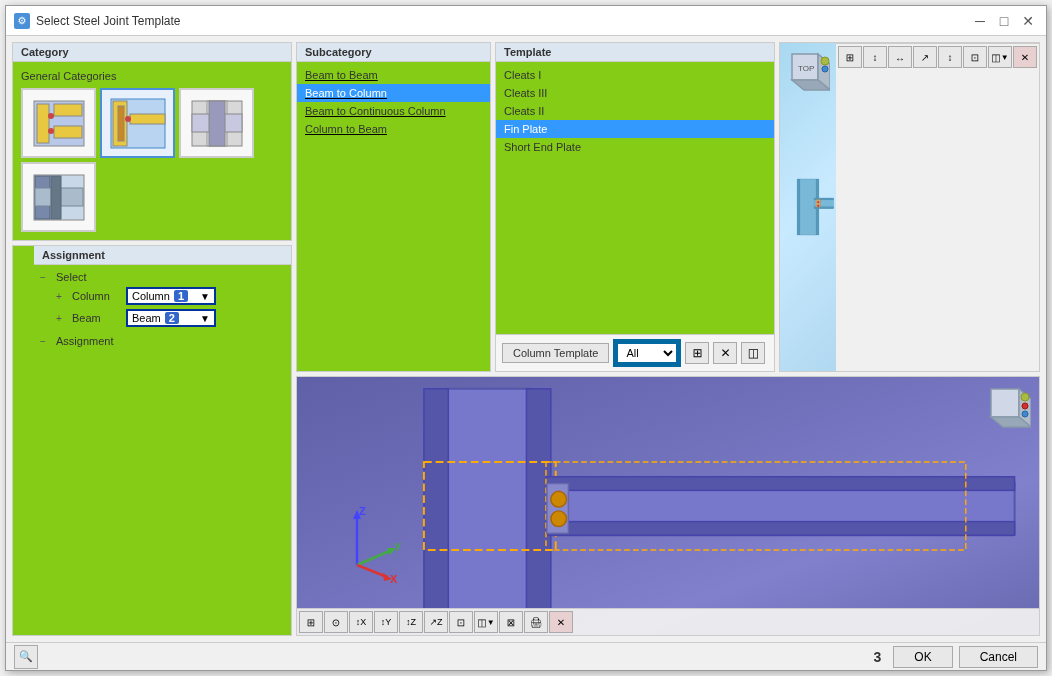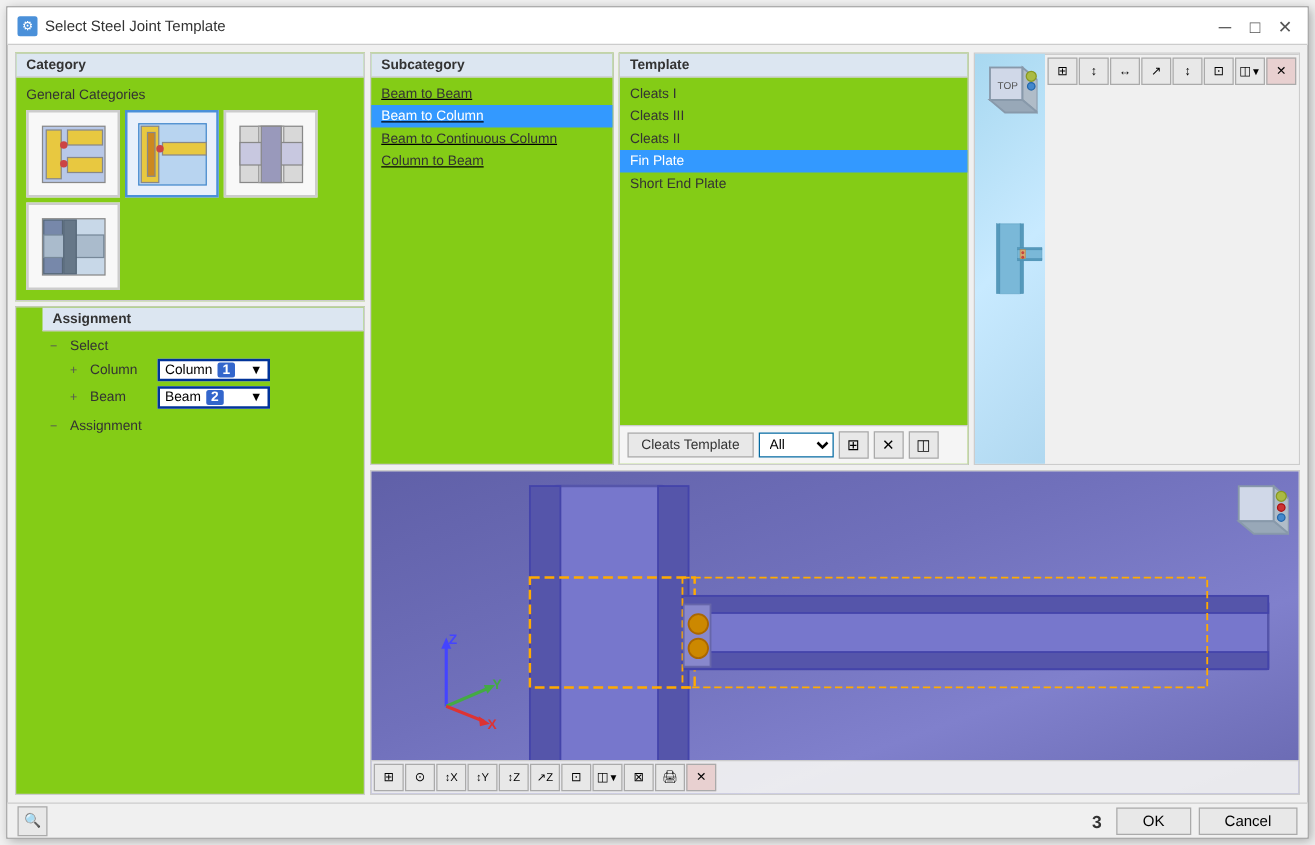--- a/index.html
+++ b/index.html
@@ -179,21 +179,21 @@
     .apply-btn {
       background: #e8e8e8;
       border: 1px solid #aaa;
       padding: 3px 10px;
       font-size: 11px;
       cursor: pointer;
       color: #333;
     }
 
     .filter-select {
-      border: 1px solid #0369a1;
+      border: 5px solid #0369a1;
       font-size: 11px;
       padding: 2px 4px;
       background: white;
       cursor: pointer;
     }
 
     .icon-btn {
       width: 24px;
       height: 22px;
       border: 1px solid #aaa;
@@ -433,21 +433,21 @@
         <div class="panel-section" style="width:280px; flex-shrink:0; display:flex; flex-direction:column;">
           <div class="panel-header">Template</div>
           <ul class="template-list" style="flex:1;">
             <li>Cleats I</li>
             <li>Cleats III</li>
             <li>Cleats II</li>
             <li class="selected">Fin Plate</li>
             <li>Short End Plate</li>
           </ul>
           <div class="template-bottom-bar">
-            <button class="apply-btn">Cleats Template</button>
+            <button class="apply-btn">Column Template</button>
             <select class="filter-select">
               <option>All</option>
               <option>Active</option>
             </select>
             <button class="icon-btn" title="Filter">
               <span>⊞</span>
             </button>
             <button class="icon-btn" title="Delete">
               <span>✕</span>
             </button>

